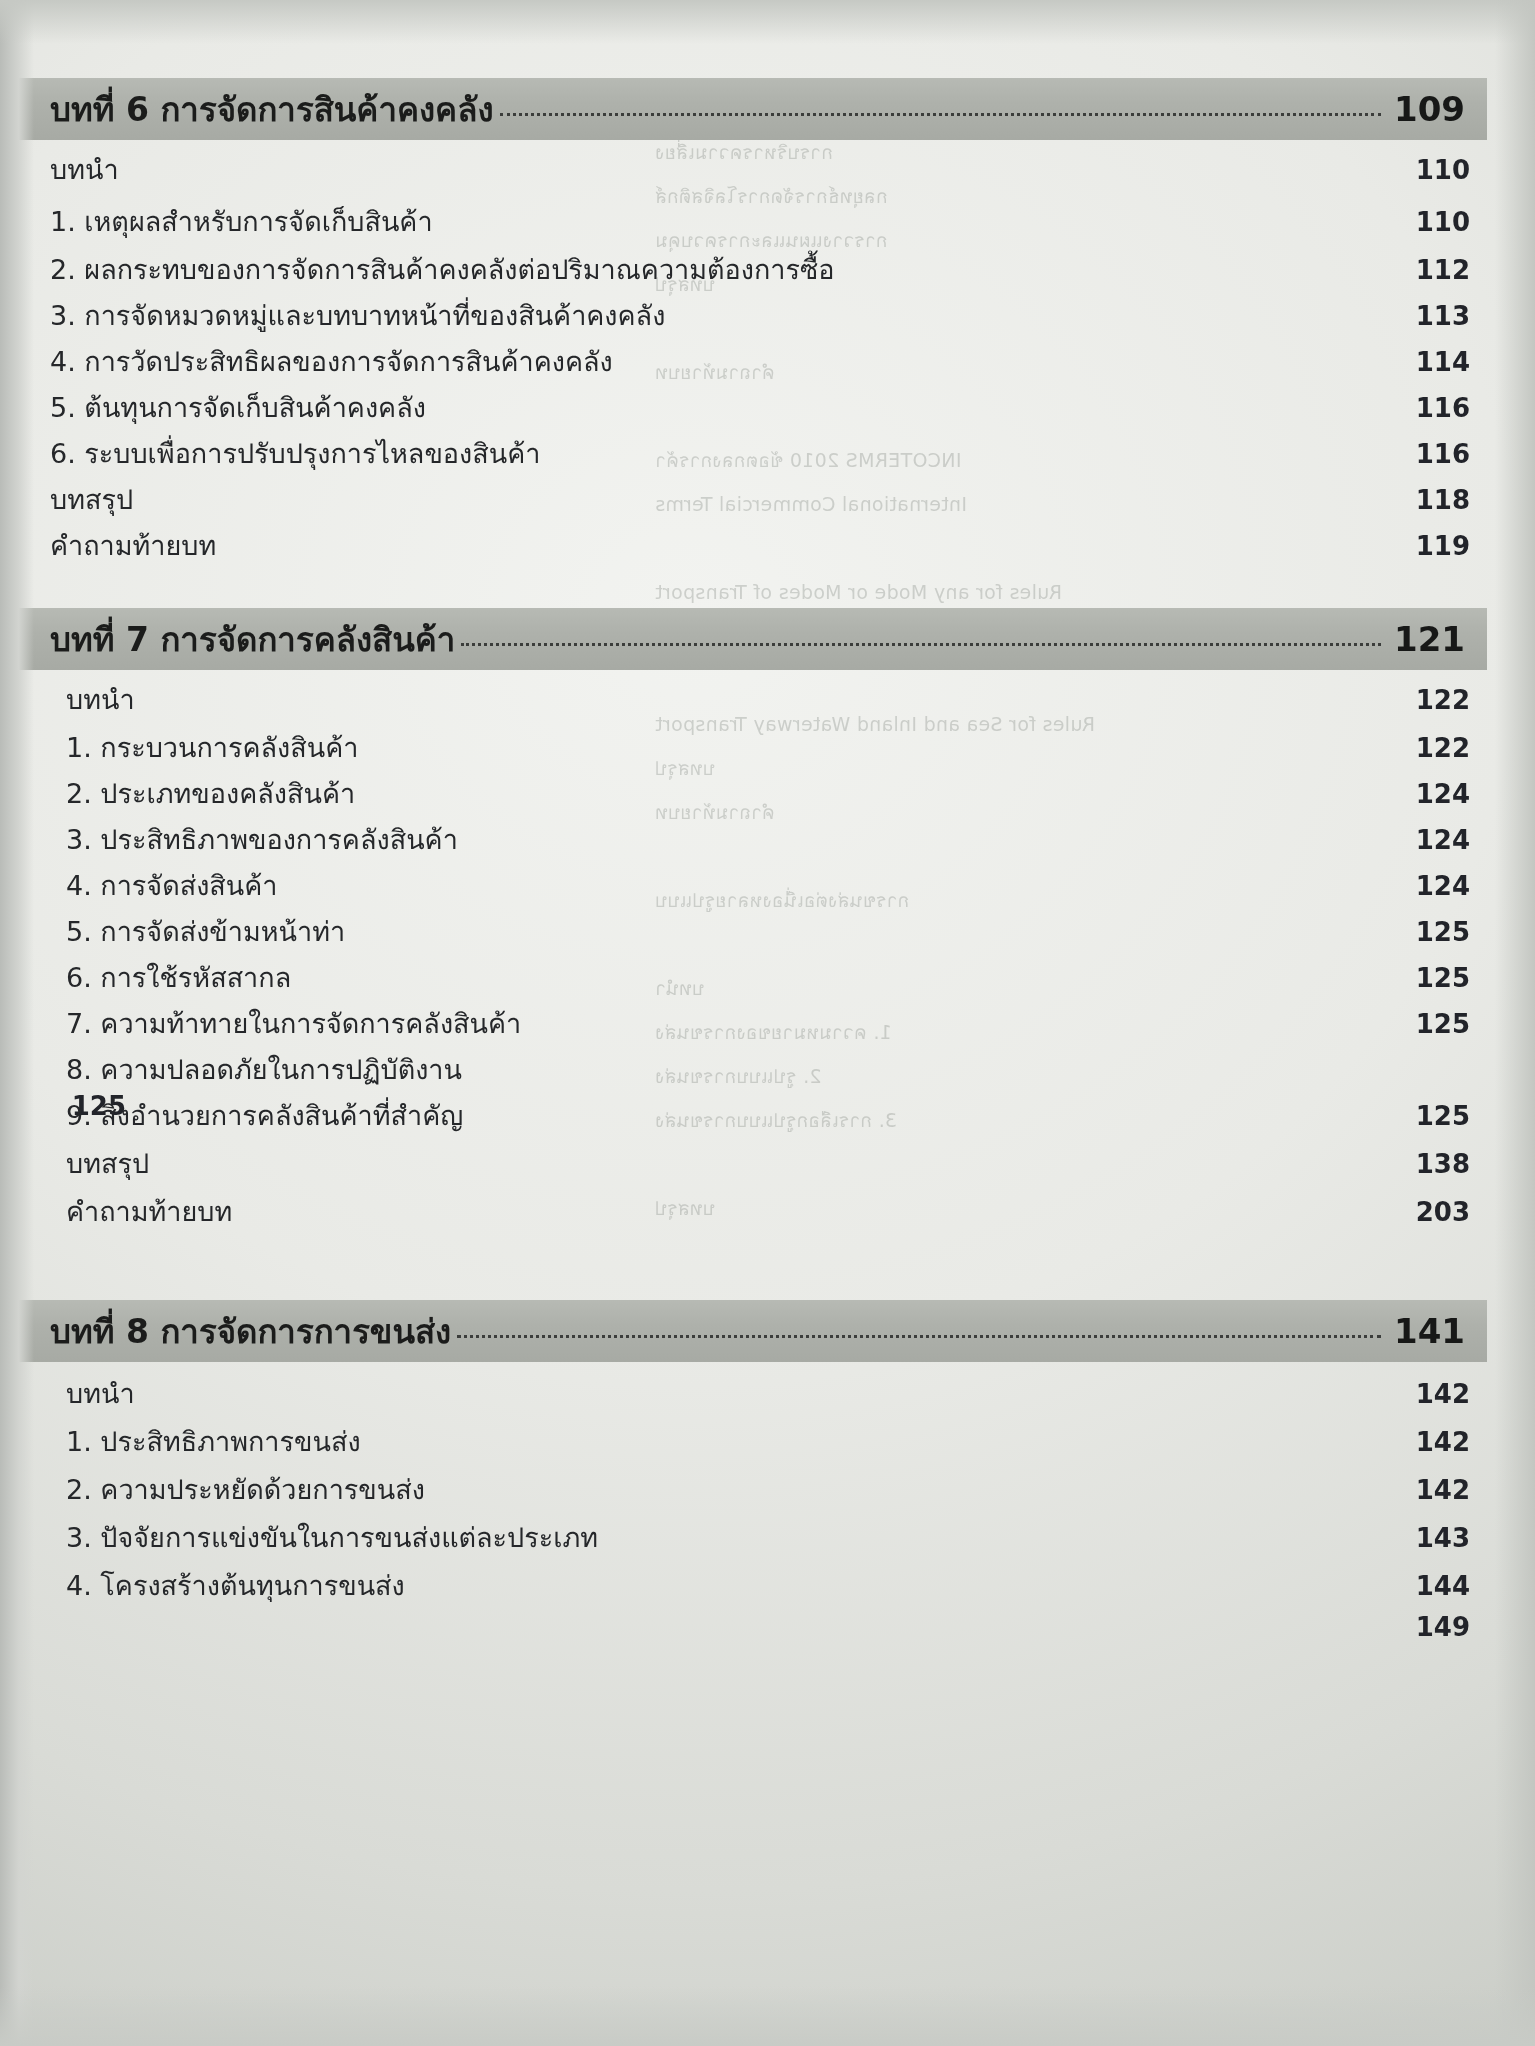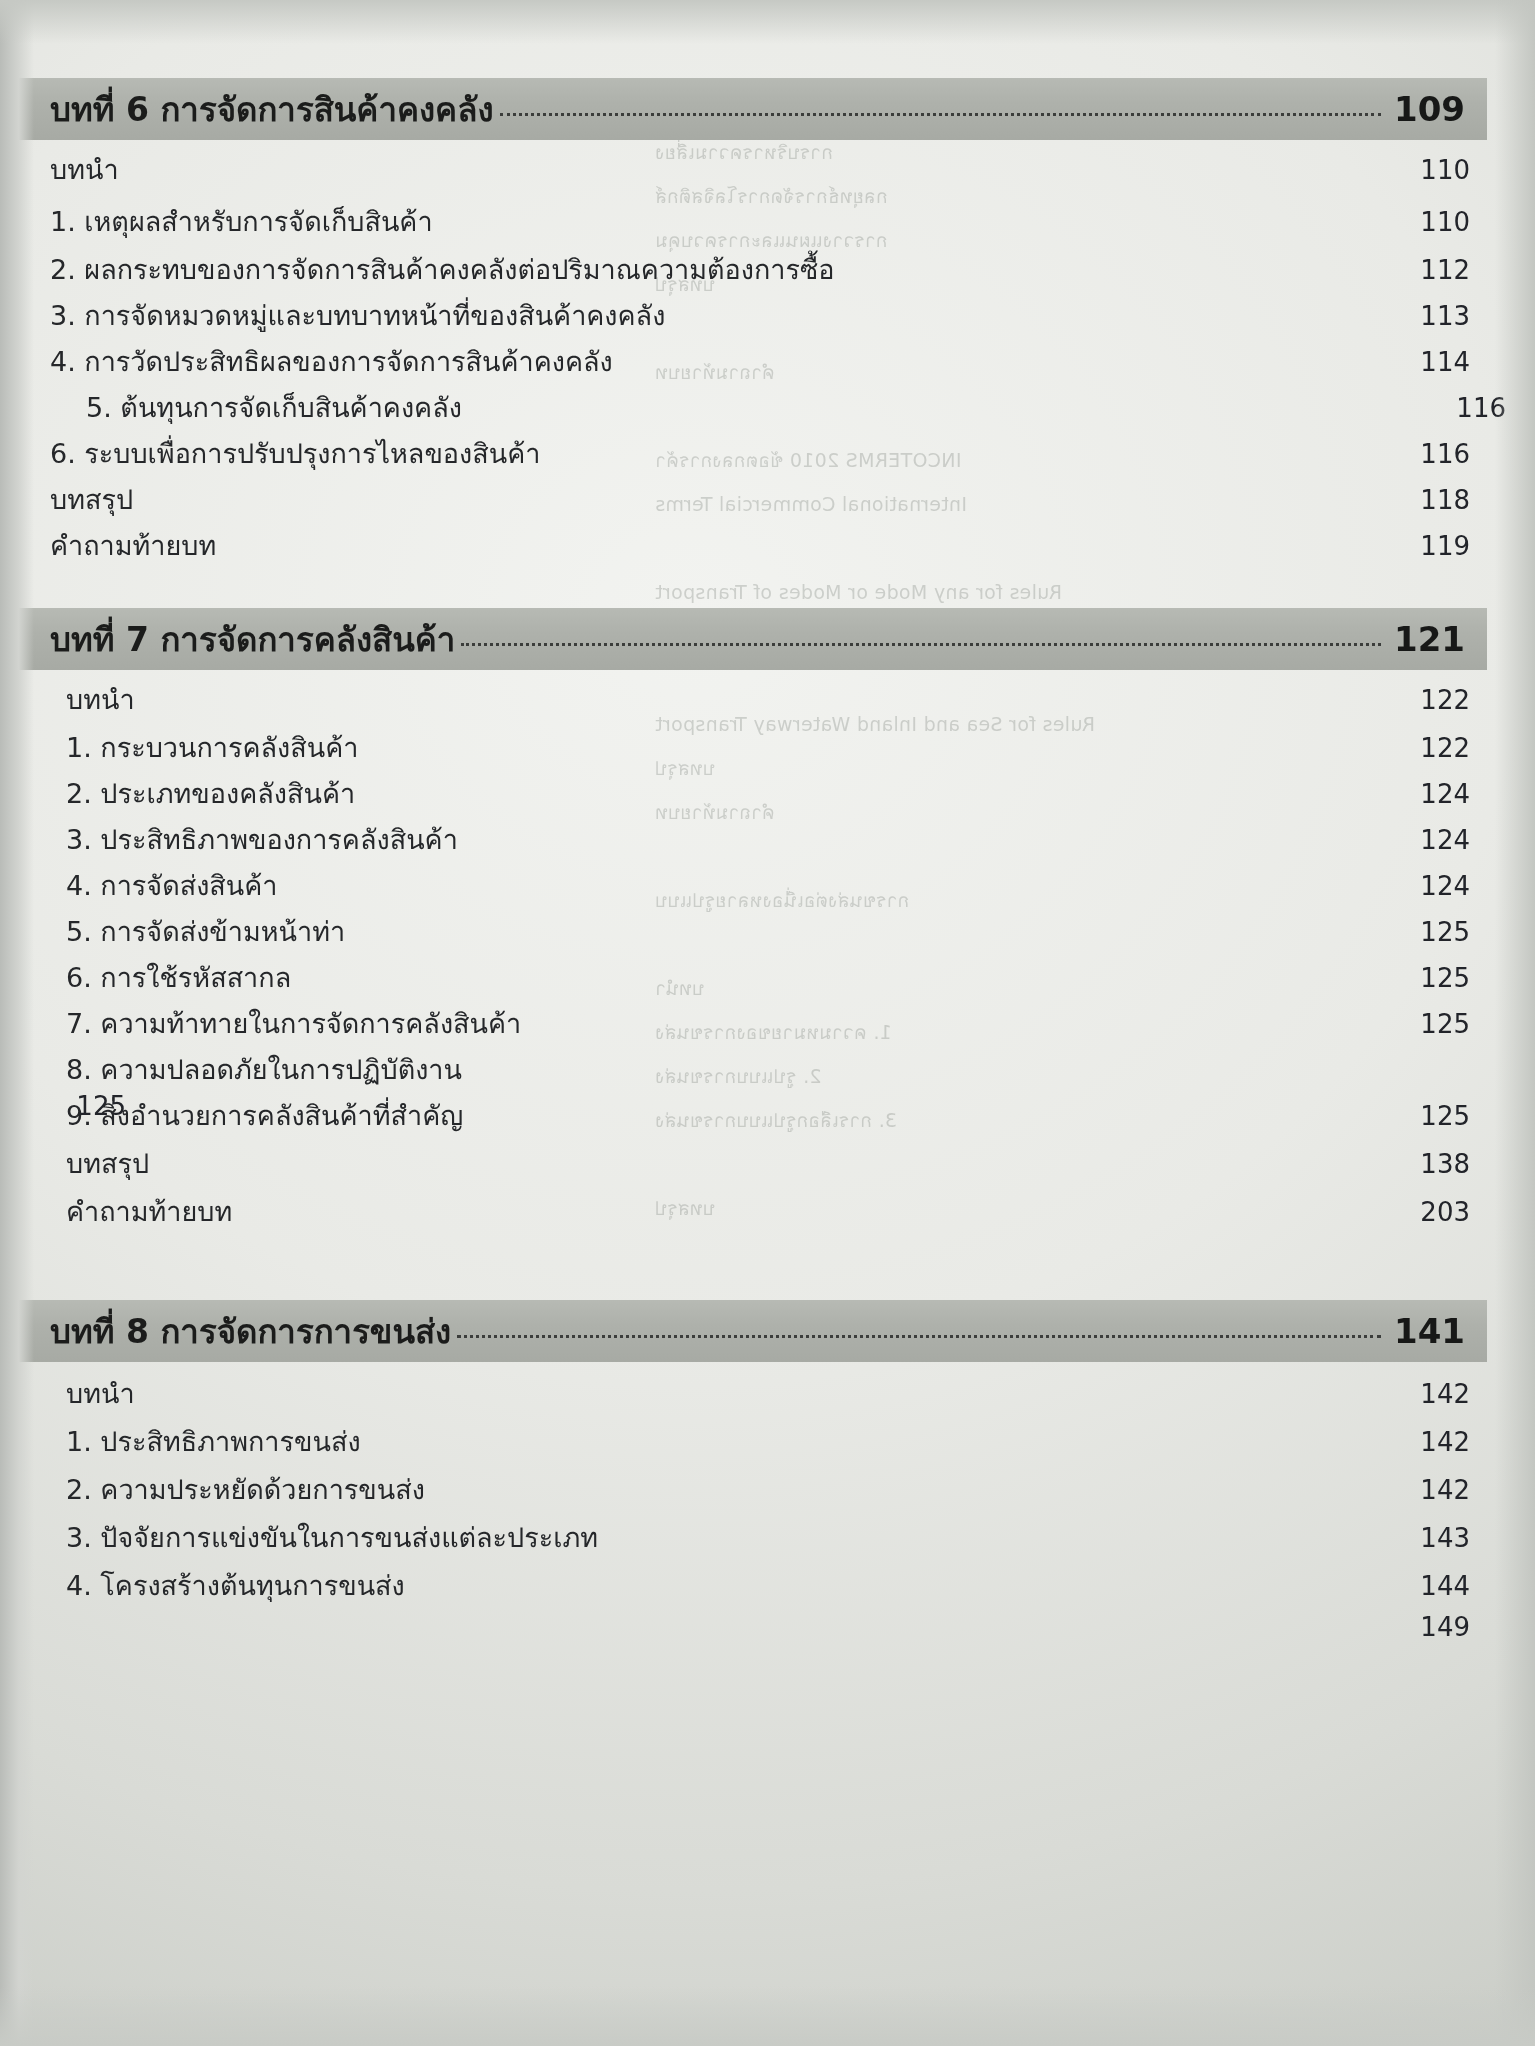--- a/index.html
+++ b/index.html
@@ -112,20 +112,21 @@
   }
   .entry .e-label {
     white-space: nowrap;
   }
   .entry .e-spacer { flex: 1; }
   .entry .e-page {
     font-size: 26px;
     color: #22242a;
     min-width: 60px;
     text-align: right;
+    font-weight: bold;
   }
   .entry.indent { left: 60px; width: 1404px; }
 
   
   .content, .bleed { filter: saturate(0.92); }
 </style>
 </head>
 <body>
 
 <div class="page">
@@ -181,21 +182,21 @@
     <div class="entry" style="top:294px;">
       <span class="e-label">3. การจัดหมวดหมู่และบทบาทหน้าที่ของสินค้าคงคลัง</span>
       <span class="e-spacer"></span>
       <span class="e-page">113</span>
     </div>
     <div class="entry" style="top:340px;">
       <span class="e-label">4. การวัดประสิทธิผลของการจัดการสินค้าคงคลัง</span>
       <span class="e-spacer"></span>
       <span class="e-page">114</span>
     </div>
-    <div class="entry" style="top:386px;margin-left:36px;">
+    <div class="entry" style="top:386px;">
       <span class="e-label">5. ต้นทุนการจัดเก็บสินค้าคงคลัง</span>
       <span class="e-spacer"></span>
       <span class="e-page">116</span>
     </div>
     <div class="entry" style="top:432px;">
       <span class="e-label">6. ระบบเพื่อการปรับปรุงการไหลของสินค้า</span>
       <span class="e-spacer"></span>
       <span class="e-page">116</span>
     </div>
     <div class="entry" style="top:478px;">

